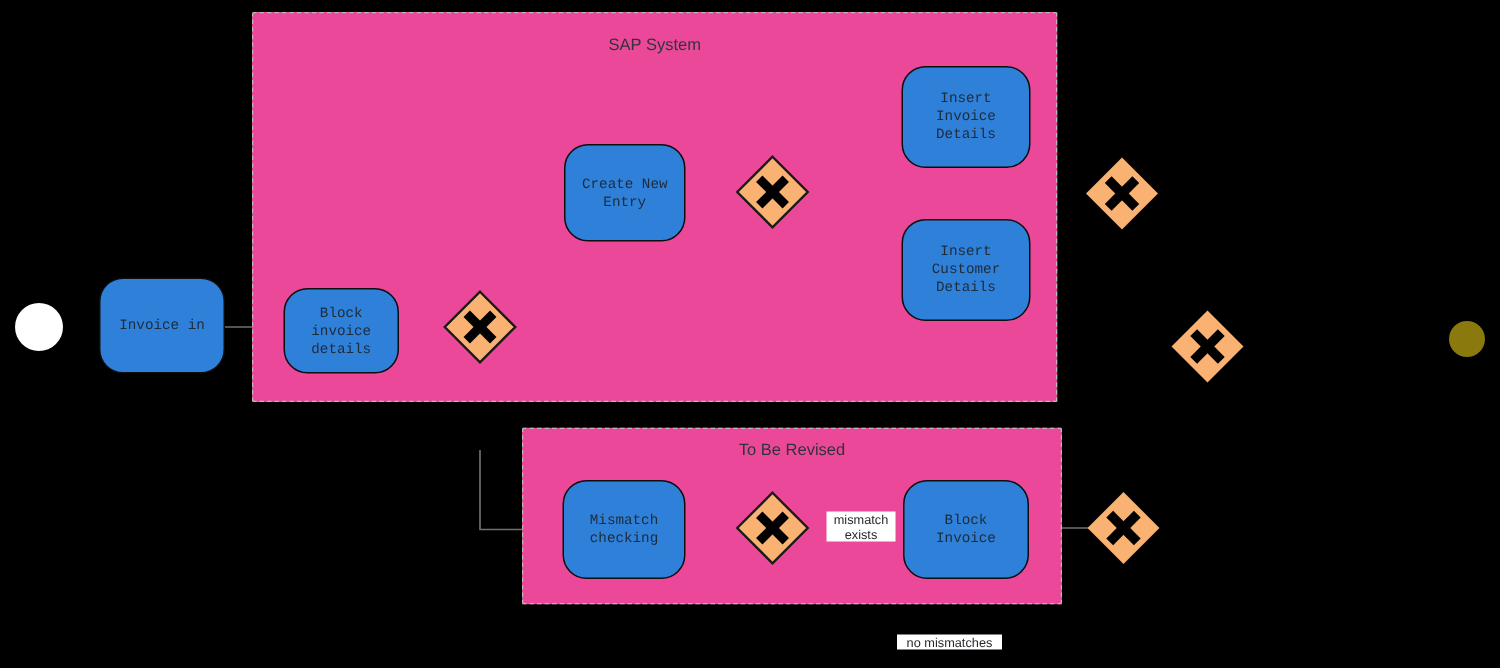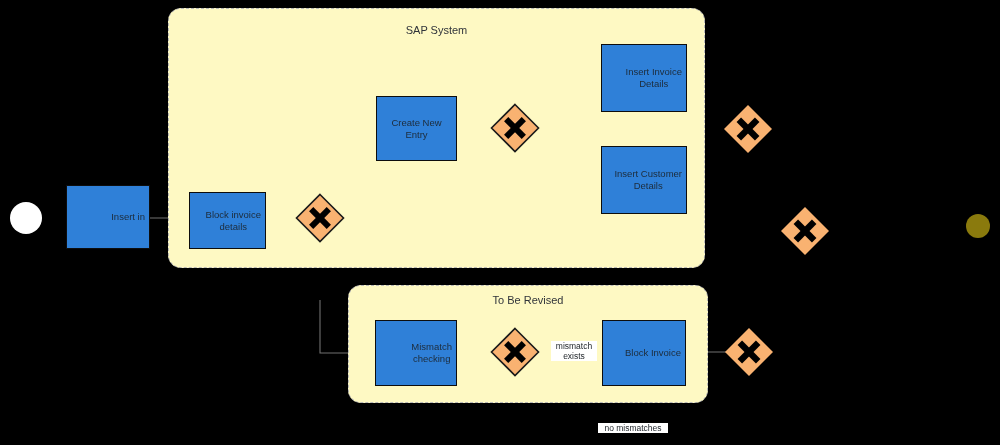--- a/index.html
+++ b/index.html
@@ -25,48 +25,48 @@
     top: 0;
     width: 1000px;
     height: 445px;
   }
   .node {
     position: absolute;
     box-sizing: border-box;
   }
   
   .pool {
-    background: #fef9c3;
+    background: #ec4899;
     border: 1px dashed #b9b9b9;
-    border-radius: 13px;
+    border-radius: 1px;
   }
   .pool-title {
     position: absolute;
     left: 0;
     right: 0;
     text-align: center;
     color: #30343a;
     font-size: 11px;
     font-family: "Liberation Sans", sans-serif;
     white-space: nowrap;
   }
   
   .task {
     background: #2f80d8;
     border: 1.4px solid #0d0d0d;
-    border-radius: 0;
+    border-radius: 16px;
     color: #1d2b3a;
     font-size: 9.5px;
     line-height: 12px;
     display: flex;
     align-items: center;
-    justify-content: flex-end;
+    justify-content: center;
     text-align: center;
     padding: 2px 4px;
-    font-family: Liberation Sans, sans-serif;
+    font-family: Liberation Mono, monospace;
   }
   
   .event {
     border-radius: 50%;
   }
   .event-start {
     background: #ffffff;
   }
   .event-end {
     background: #8a7a0d;
@@ -137,21 +137,21 @@
 
   <div class="node pool" style="left:348px; top:285px; width:360px; height:118px;">
     <div class="pool-title" style="top:8px;">To Be Revised</div>
   </div>
 
   <div class="node event event-start" style="left:10px; top:202px; width:32px; height:32px;"></div>
 
   <div class="node event event-end" style="left:966px; top:214px; width:24px; height:24px;"></div>
 
   <div class="node task" style="left:66px; top:185px; width:84px; height:64px;">
-    <span>Insert in</span>
+    <span>Invoice in</span>
   </div>
 
   <div class="node task" style="left:189px; top:192px; width:77px; height:57px;">
     <span style="white-space: pre-line;">Block invoice
 details</span>
   </div>
 
   <div class="node task" style="left:376px; top:96px; width:81px; height:65px;">
     <span>Create New Entry</span>
   </div>

